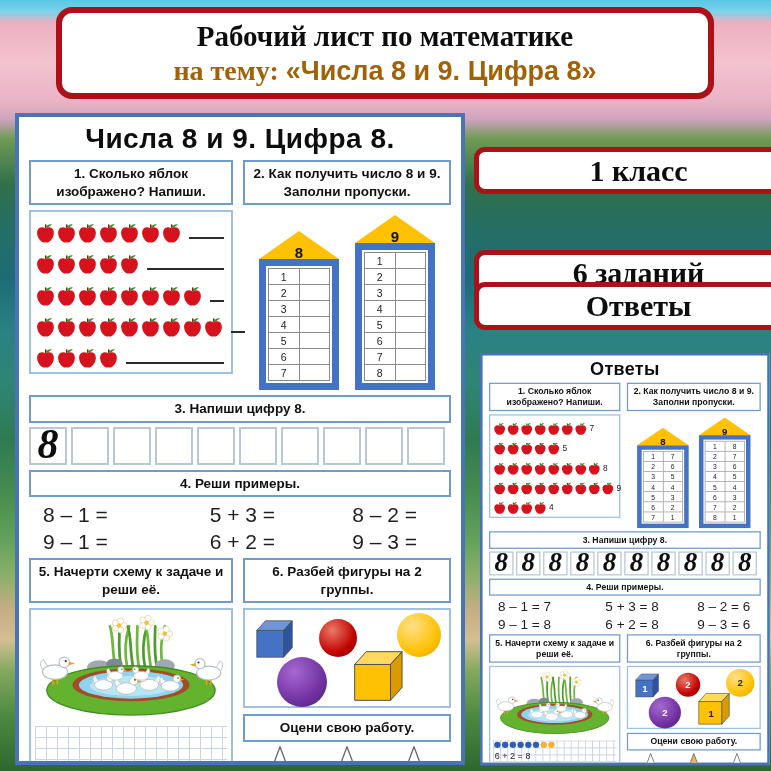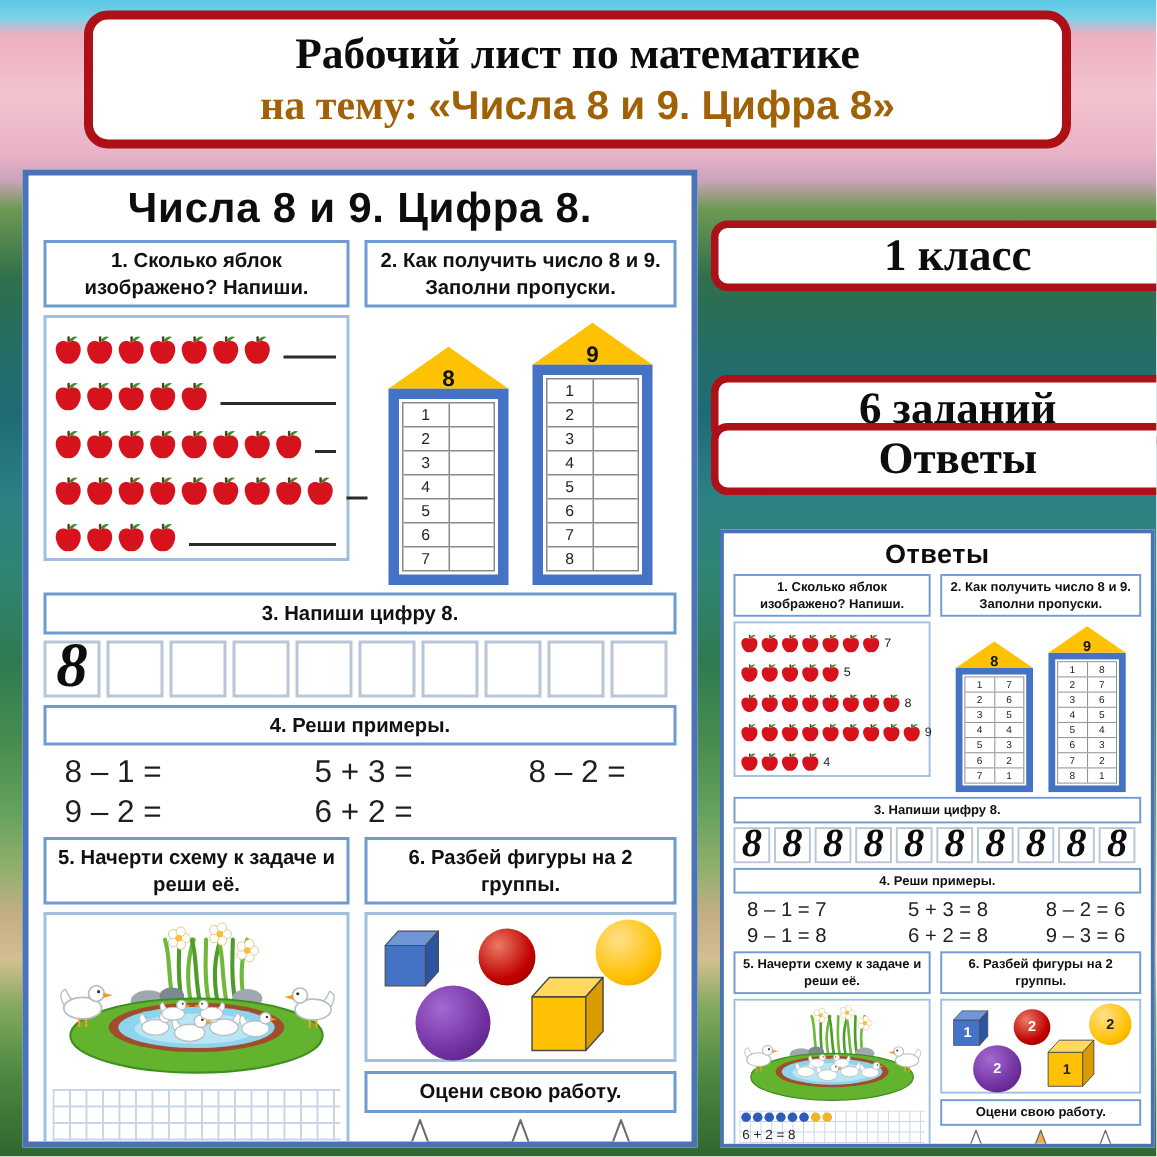--- a/index.html
+++ b/index.html
@@ -469,22 +469,23 @@
         <div class="trace-cell"></div>
         <div class="trace-cell"></div>
         <div class="trace-cell"></div>
         <div class="trace-cell"></div>
       </div>
       <div class="task-header full">4. Реши примеры.</div>
       <div class="eq-grid">
         <div class="eq">8 – 1 =</div>
         <div class="eq">5 + 3 =</div>
         <div class="eq">8 – 2 =</div>
-        <div class="eq">9 – 2 =</div>
+        <div class="eq">9 – 1 =</div>
         <div class="eq">6 + 2 =</div>
+        <div class="eq">9 – 3 =</div>
       </div>
       <div class="ws-row">
         <div class="col-l">
           <div class="task-header">5. Начерти схему к задаче и реши её.</div>
           <div class="pond-box">
             <div class="pond">
               <svg viewBox="0 0 210 115">
                 <path d="M88 58 C84 38 86 24 82 12" stroke="#6fb83c" stroke-width="3" fill="none" stroke-linecap="round"></path>
                 <path d="M94.5 58 C90.5 38 92.5 24 92.5 12" stroke="#4e9b2e" stroke-width="3" fill="none" stroke-linecap="round"></path>
                 <path d="M101 58 C97 38 99 24 103 12" stroke="#6fb83c" stroke-width="3" fill="none" stroke-linecap="round"></path>

